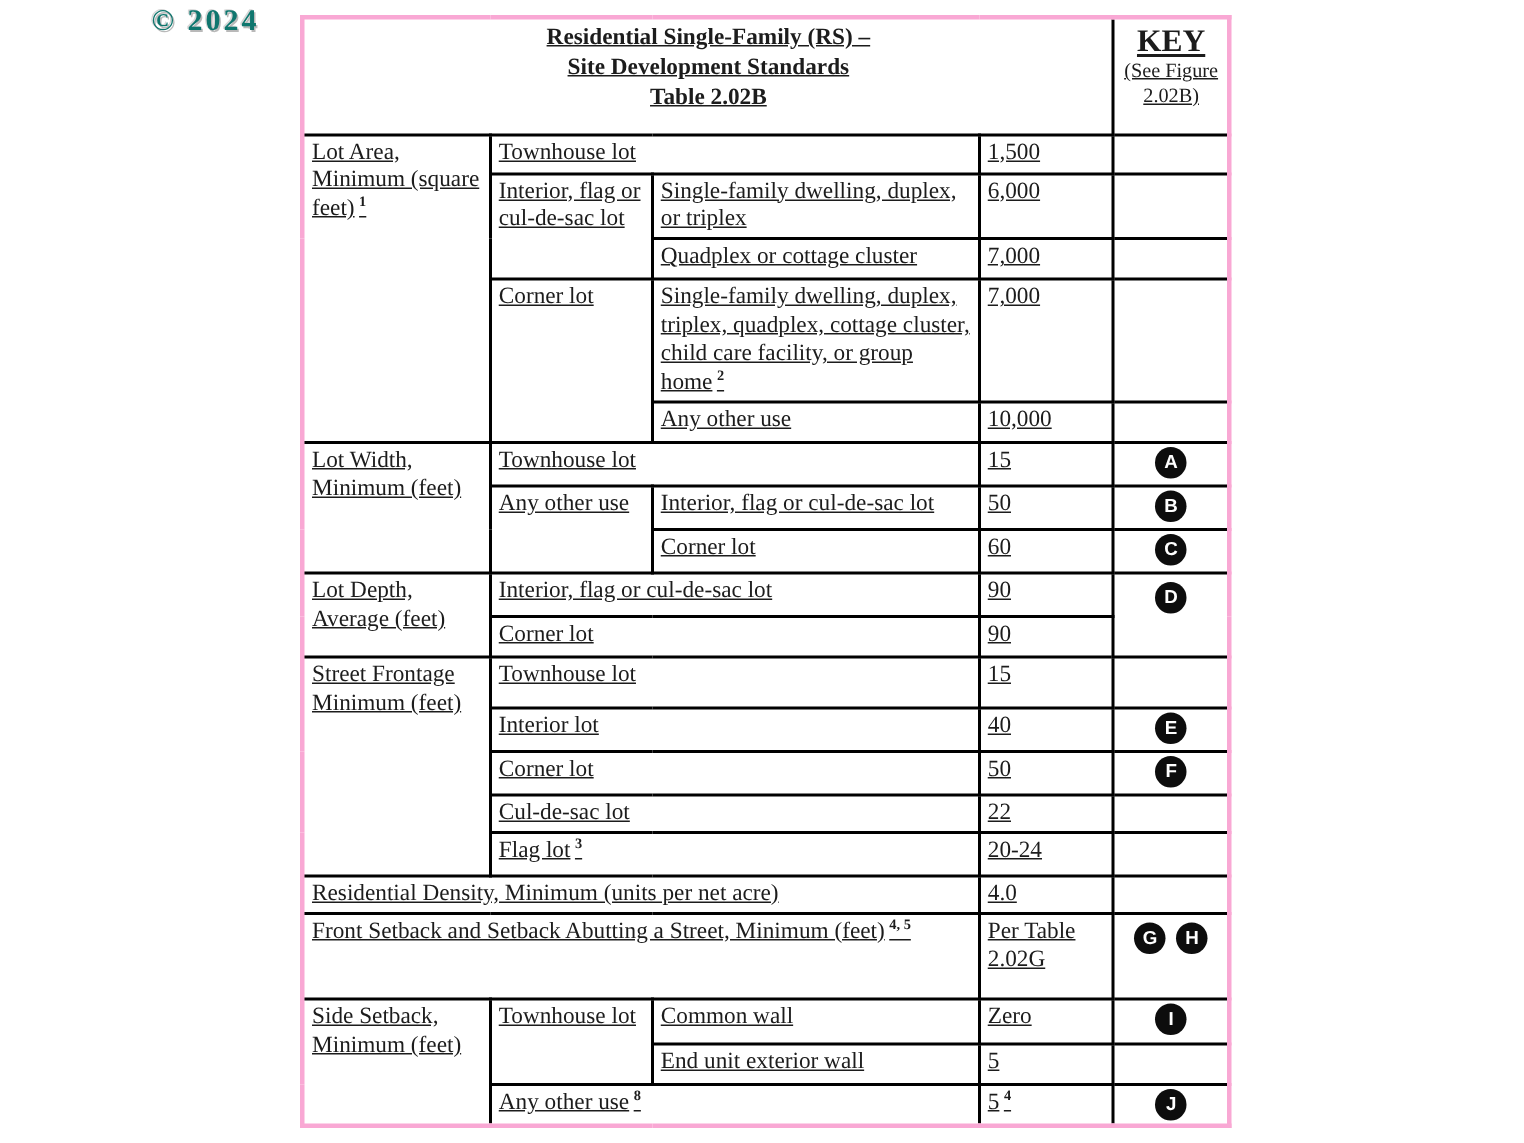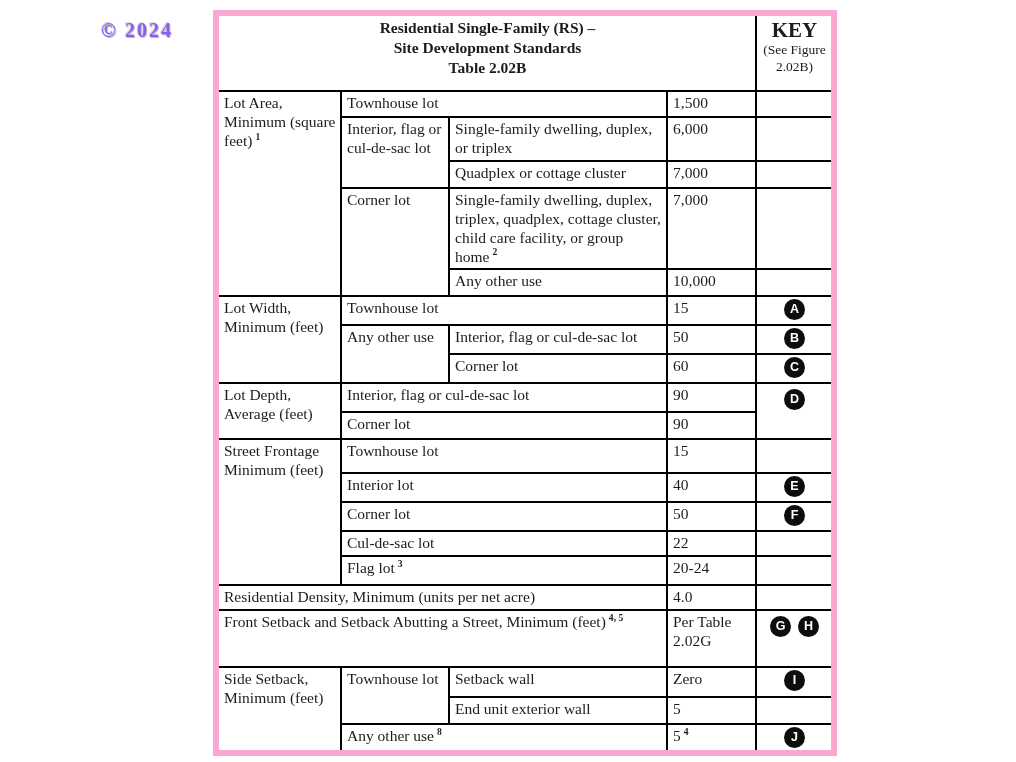--- a/index.html
+++ b/index.html
@@ -13,32 +13,32 @@
     color: #1c1c1c;
     overflow: hidden;
   }
   .watermark {
     position: absolute;
     left: 101px;
     top: 3px;
     font-size: 20px;
     font-weight: bold;
     letter-spacing: 2px;
-    color: #8b5cf6;
+    color: #0f766e;
     text-shadow: 1px 1px 0 #b9b9b9, -1px -1px 0 #d6d6d6;
     user-select: none;
-    margin-top: 16px;
   }
   table.std {
     position: absolute;
-    left: 213px;
+    left: 200px;
     top: 10px;
     border-collapse: collapse;
     table-layout: fixed;
-    border: 6px solid #f9a8d4;
+    border: 3px solid #f9a8d4;
+    text-decoration: underline;
   }
   table.std td {
     border: 2px solid #000;
     vertical-align: top;
     padding: 2px 4px 2px 5px;
     font-size: 15.5px;
     line-height: 1.22;
     overflow: hidden;
   }
   td.title-cell {
@@ -210,21 +210,21 @@
 
     <tr style="height:57px">
       <td colspan="3"><span>Front Setback and Setback Abutting a Street, Minimum (feet)</span><sup class="sup">4, 5</sup></td>
       <td>Per Table 2.02G</td>
       <td class="c-key top"><span class="badge">G</span><span class="badge">H</span></td>
     </tr>
 
     <tr style="height:30px">
       <td rowspan="3">Side Setback, Minimum (feet)</td>
       <td rowspan="2">Townhouse lot</td>
-      <td>Setback wall</td>
+      <td>Common wall</td>
       <td>Zero</td>
       <td class="c-key"><span class="badge">I</span></td>
     </tr>
     <tr style="height:27px">
       <td>End unit exterior wall</td>
       <td>5</td>
       <td class="c-key"></td>
     </tr>
     <tr style="height:28px">
       <td colspan="2"><span>Any other use</span><sup class="sup">8</sup></td>

